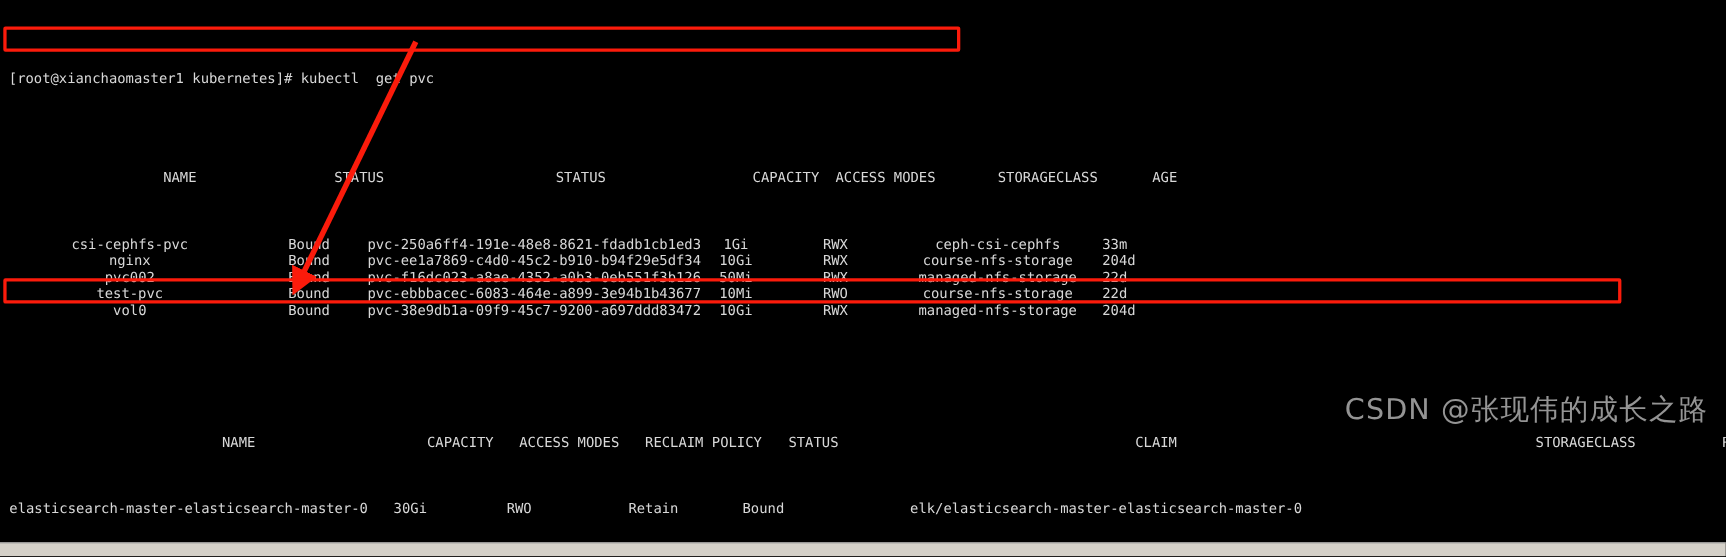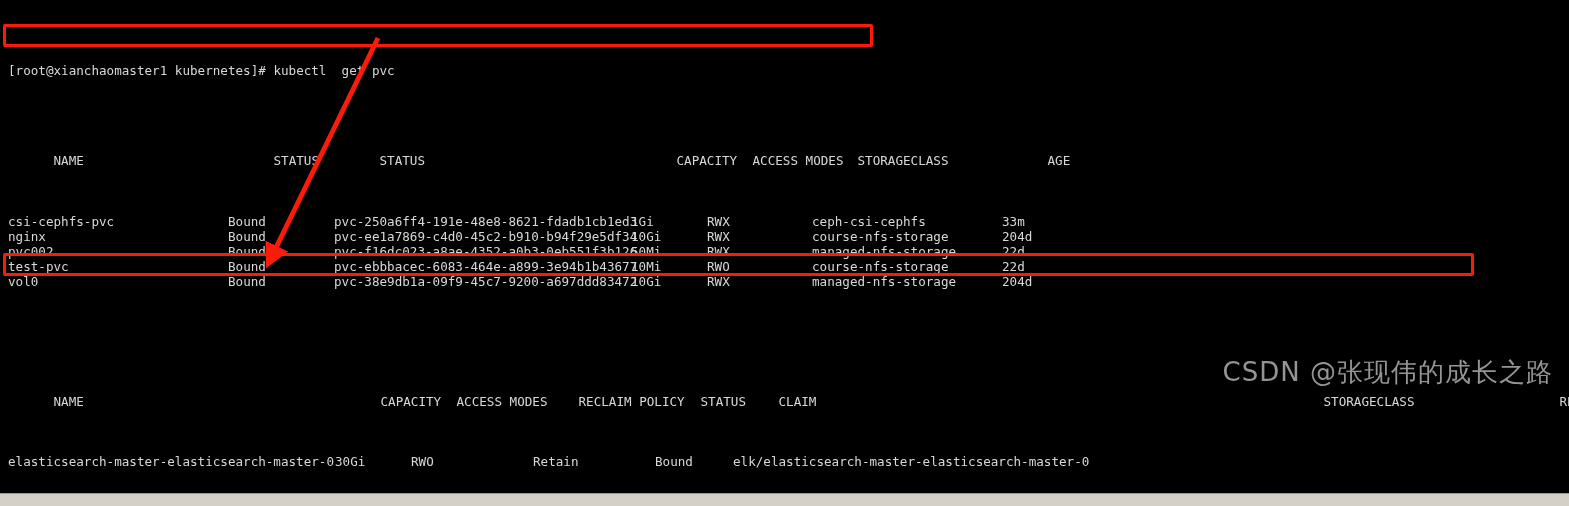--- a/index.html
+++ b/index.html
@@ -36,20 +36,21 @@
     position: relative;
   }
   .prompt-line { color: #d8d8d8; }
   .hdr { color: #d8d8d8; }
   
   .c {
     display: inline-block;
     white-space: pre;
     overflow: visible;
     vertical-align: top;
+    text-align: center;
   }
 
   
   .anno {
     position: absolute;
     left: 0;
     top: 0;
     width: 1569px;
     height: 396px;
     pointer-events: none;

